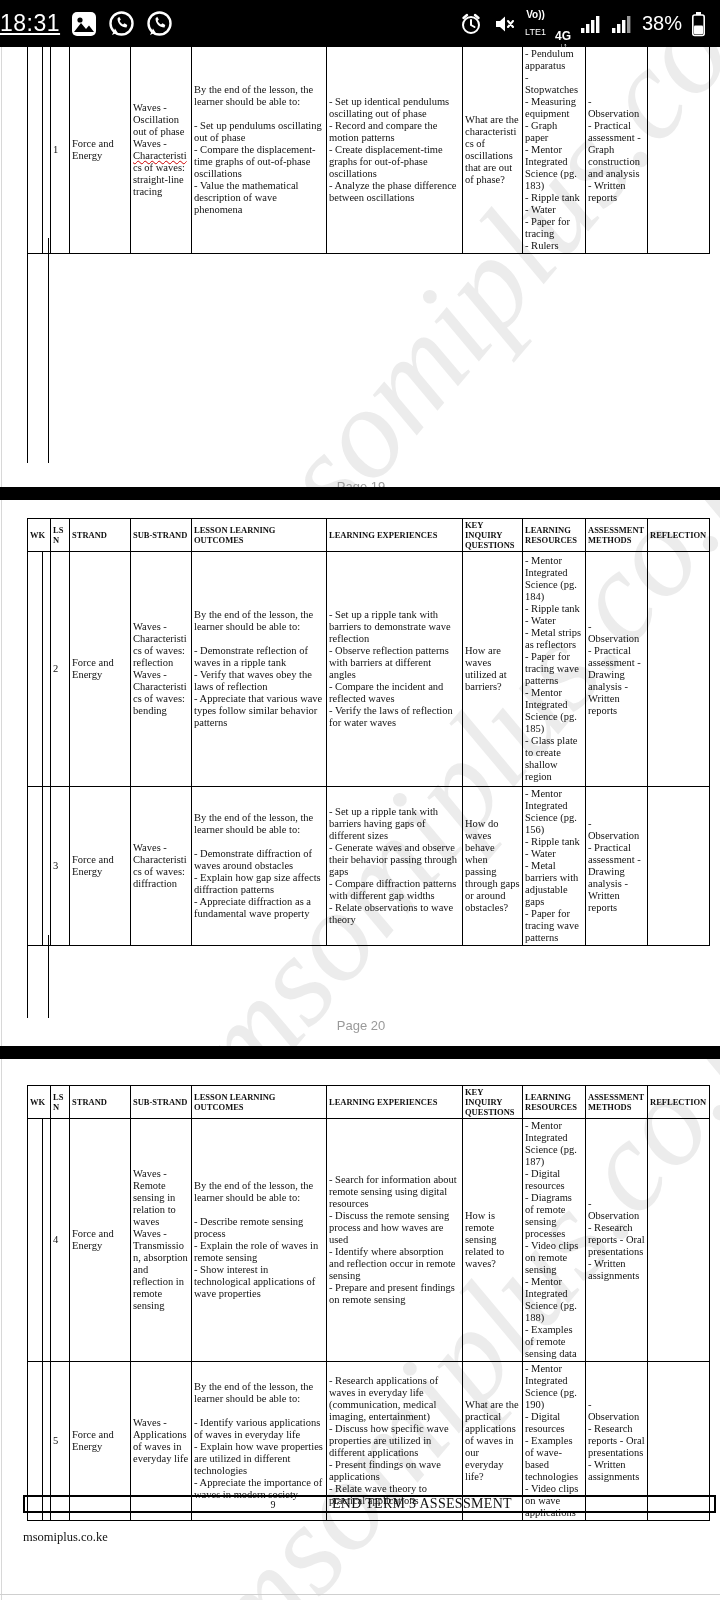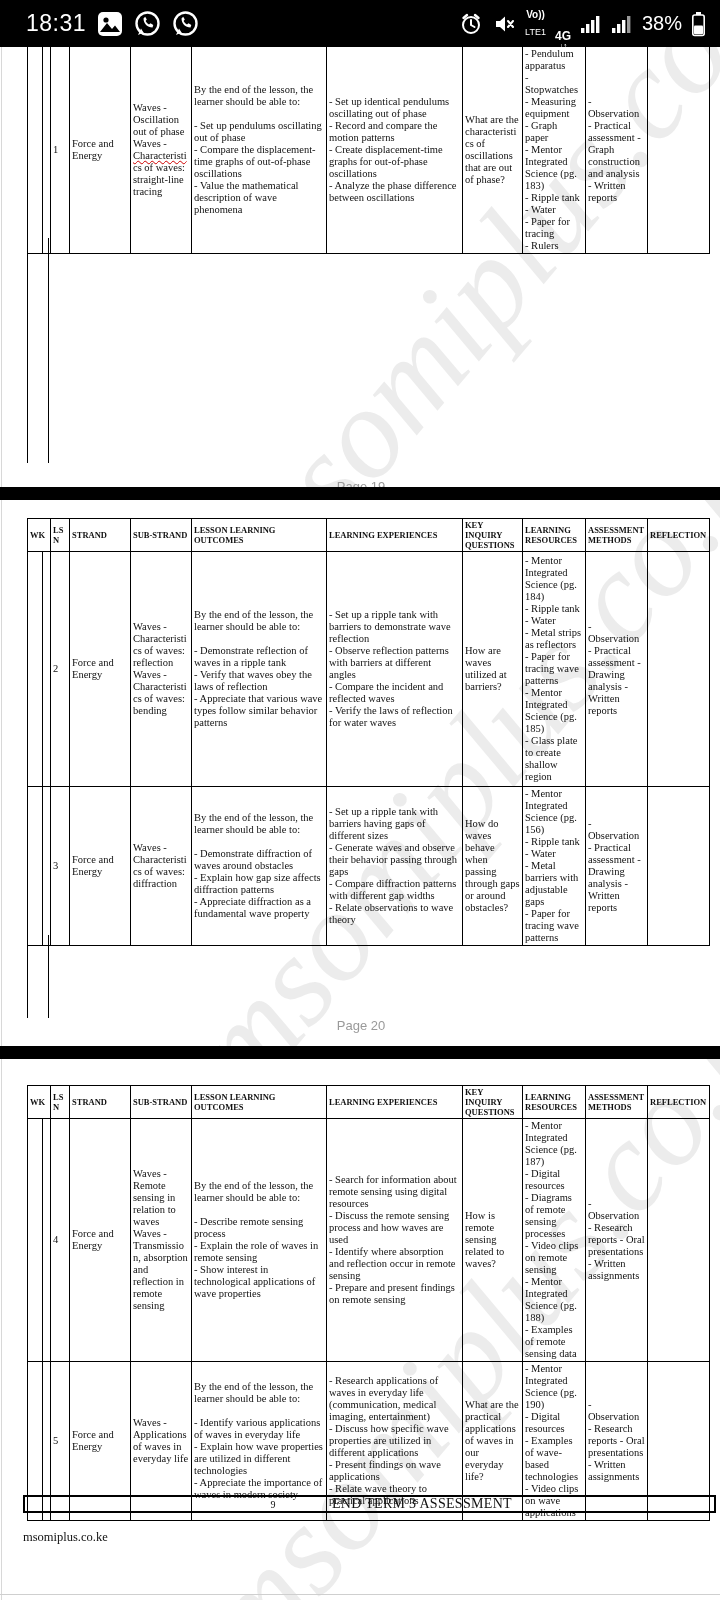--- a/index.html
+++ b/index.html
@@ -3,21 +3,21 @@
 <meta charset="utf-8">
 <style>
   html,body{margin:0;padding:0;background:#e8e8e8;}
   #screen{position:relative;width:720px;height:1600px;background:#fff;overflow:hidden;
           font-family:"Liberation Serif", serif;color:#111;}
 
   
   .statusbar{position:absolute;left:0;top:0;width:720px;height:47px;background:#000;
              display:flex;align-items:center;justify-content:space-between;
              font-family:"Liberation Sans", sans-serif;color:#fff;}
-  .sb-left{display:flex;align-items:center;gap:11px;padding-left:26px;}
+  .sb-left{display:flex;align-items:center;gap:11px;text-decoration:underline;}
   .sb-right{display:flex;align-items:center;gap:9px;padding-right:14px;}
   .sb-time{font-size:23px;letter-spacing:.5px;}
   .sb-pct{font-size:20px;}
   .sb-stack{display:flex;flex-direction:column;align-items:center;line-height:1;}
   .sb-stack .t1{font-size:10px;font-weight:bold;}
   .sb-stack .t2{font-size:9px;margin-top:8px;}
   .sb-stack .t3{font-size:12px;font-weight:bold;margin-top:33px;}
   .sb-stack .t4{font-size:9px;letter-spacing:-1px;}
   .sb-icon{display:block;}
 

